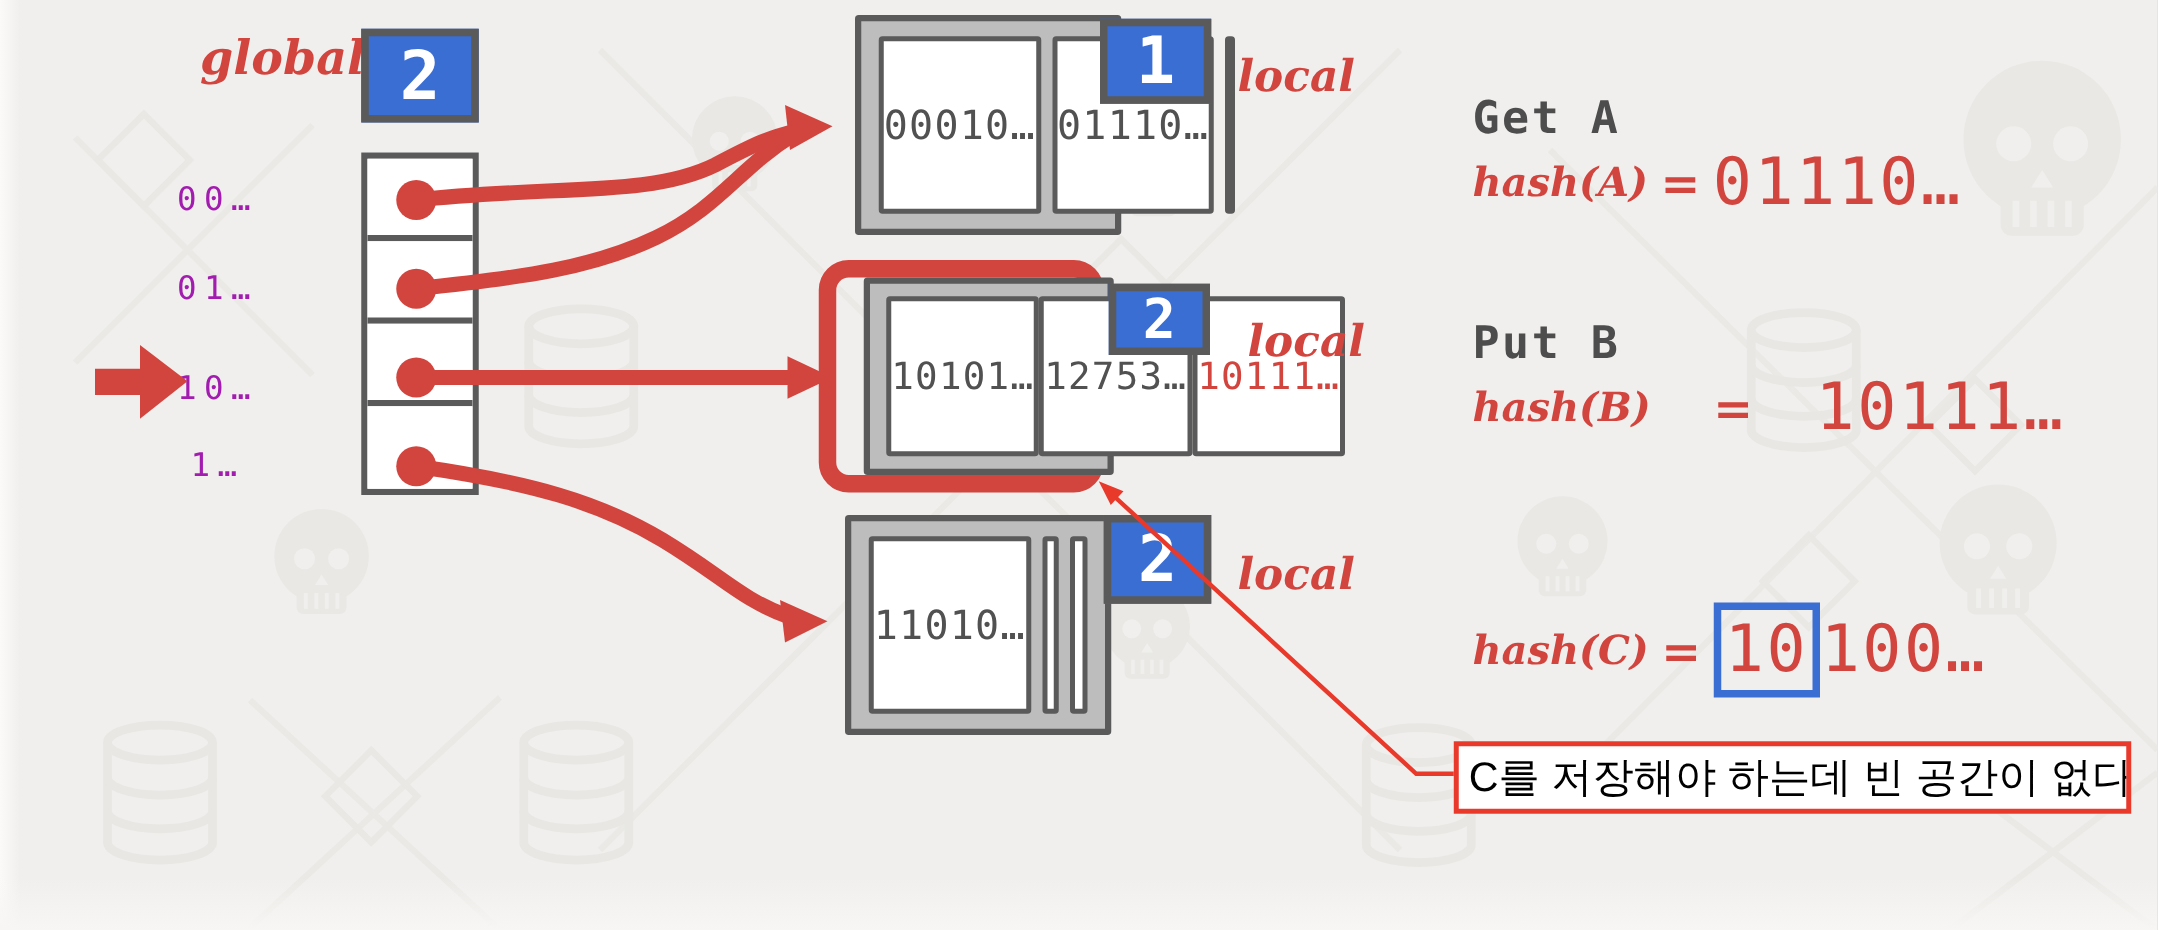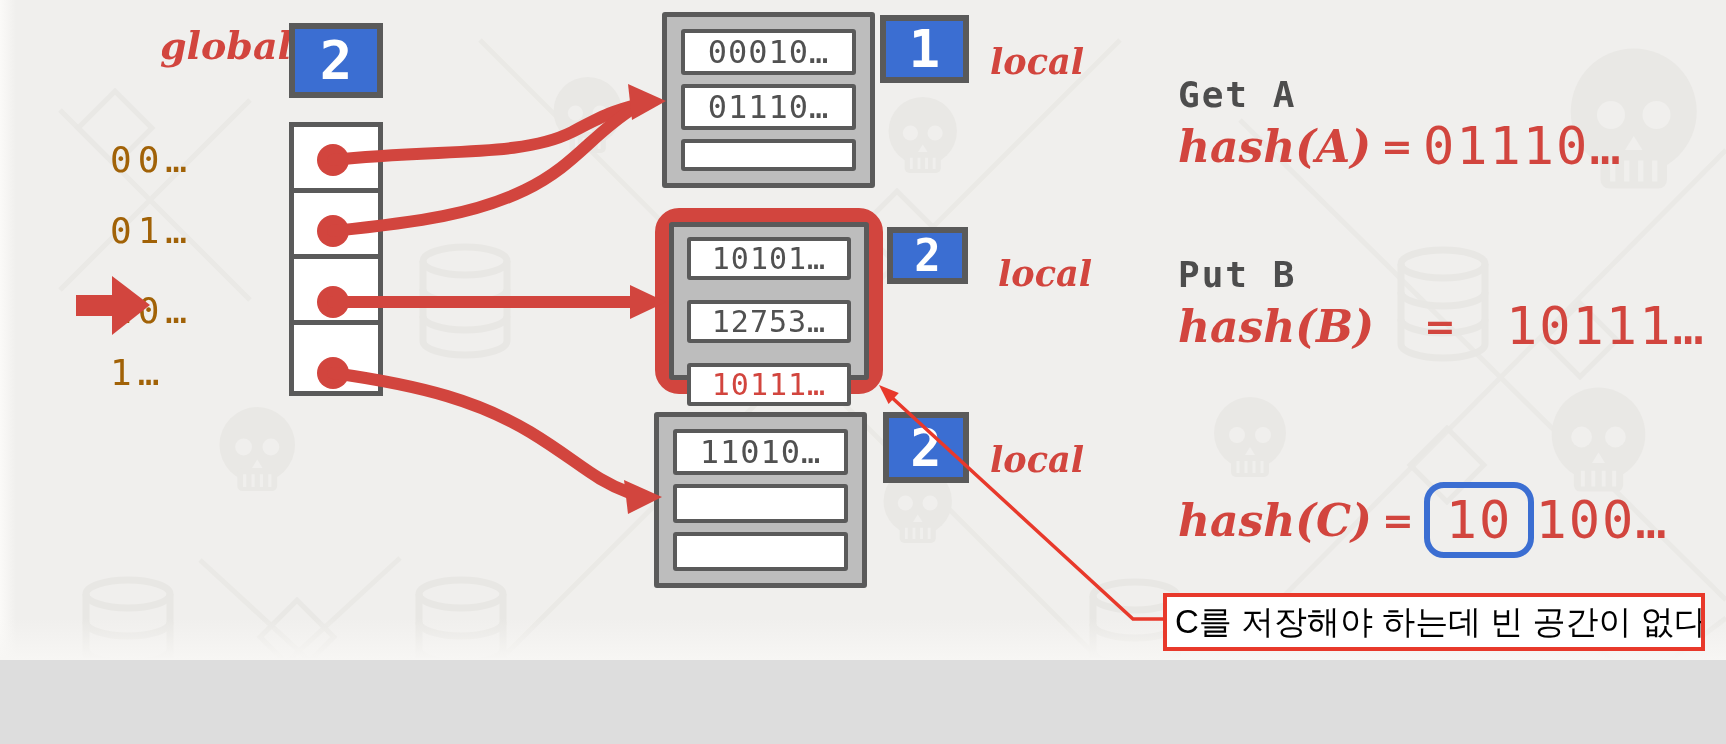--- a/index.html
+++ b/index.html
@@ -1,18 +1,18 @@
 <!DOCTYPE html>
 <html><head>
 <meta charset="utf-8">
 <style>
   html,body{margin:0;padding:0;background:#ddd;}
   *{box-sizing:border-box;}
   .canvas{
-    position:relative;width:1726px;height:660px;overflow:hidden;
+    position:relative;width:1726px;height:744px;overflow:hidden;
     background:#f0efed;
     font-family:"DejaVu Sans Mono",monospace;
   }
   svg.layer{position:absolute;left:0;top:0;width:1726px;height:744px;pointer-events:none;}
   .wm{z-index:0;}
   .fx{z-index:3;}
   .edge-left{position:absolute;left:0;top:0;width:16px;height:100%;z-index:1;
     background:linear-gradient(90deg,#fbfaf8,rgba(251,250,248,0));}
   .edge-bottom{position:absolute;left:0;bottom:0;width:100%;height:42px;z-index:1;
     background:linear-gradient(0deg,#f7f6f4,rgba(247,246,244,0));}
@@ -32,46 +32,46 @@
     font-style:italic;font-weight:bold;font-size:35px;color:#d2453e;line-height:38px;margin-top:23px;}
   .local-1{left:990px;top:20px;}
   .local-2{left:998px;top:232px;}
   .local-3{left:990px;top:418px;}
 
   .directory{position:absolute;left:289px;top:122px;width:94px;z-index:2;
     border:5px solid #5a5a5a;background:#fff;}
   .dir-cell{height:66px;border-bottom:5px solid #5a5a5a;background:#fff;}
   .dir-cell:last-child{border-bottom:none;}
 
-  .dir-label{position:absolute;left:110px;width:128px;z-index:2;text-align:left;
-    color:#a16207;font-size:36px;line-height:40px;letter-spacing:6px;}
+  .dir-label{position:absolute;left:110px;width:128px;z-index:2;text-align:center;
+    color:#a21caf;font-size:26px;line-height:40px;letter-spacing:6px;}
   .dl-0{top:140px;} .dl-1{top:211px;} .dl-2{top:291px;} .dl-3{top:353px;}
 
   .bucket{position:absolute;z-index:2;background:#bdbdbd;border:5px solid #5a5a5a;
-    border-radius:3px;display:flex;flex-direction:column;padding:12px 14px;gap:9px;}
+    border-radius:3px;display:flex;padding:12px 14px;gap:9px;margin-left:22px;}
   .bucket-1{left:662px;top:12px;width:213px;height:176px;}
-  .bucket-2{left:669px;top:222px;width:200px;height:158px;padding:10px 13px;gap:20px;}
+  .bucket-2{left:669px;top:222px;width:200px;height:158px;padding:10px 13px;gap:0;}
   .bucket-3{left:654px;top:412px;width:213px;height:176px;}
   .slot{flex:1;border:4px solid #5a5a5a;background:#fff;border-radius:3px;
     display:flex;align-items:center;justify-content:center;
     font-size:32px;color:#515151;letter-spacing:1px;}
   .bucket-2 .slot{font-size:30px;}
   .slot.red{color:#d2453e;}
   .highlight{position:absolute;left:655px;top:208px;width:228px;height:186px;z-index:2;
     border:14px solid #d2453e;border-radius:24px;}
 
   .op-title{position:absolute;left:1178px;z-index:2;font-weight:bold;font-size:36px;
     line-height:46px;color:#4d4d4d;letter-spacing:2px;}
   .op-hash{position:absolute;left:1178px;z-index:2;display:flex;align-items:center;}
   .op-hash .fn{font-family:"DejaVu Serif",serif;font-style:italic;font-weight:bold;
-    font-size:44px;color:#d2453e;}
+    font-size:32px;color:#d2453e;}
   .op-hash .eq{font-family:"DejaVu Serif",serif;font-style:italic;font-weight:bold;
     font-size:38px;color:#d2453e;margin:0 10px;}
   .op-hash .val{font-size:52px;color:#d2453e;letter-spacing:2px;line-height:56px;}
-  .op-hash .boxed{border:6px solid #3b6ed2;border-radius:20px;padding:4px 16px;
+  .op-hash .boxed{border:6px solid #3b6ed2;border-radius:0;padding:4px 3px;
     display:inline-block;margin-right:1px;}
   .ot-1{top:72px;} .oh-1{top:118px;}
   .ot-2{top:252px;} .oh-2{top:298px;gap:40px;}
   .ot-3{top:440px;} .oh-3{top:482px;}
 
   .note{position:absolute;left:1163px;top:593px;width:542px;height:58px;z-index:2;
     background:#fff;border:4px solid #e8392b;display:flex;align-items:center;
     padding:0 8px;font-family:"Liberation Sans",sans-serif;font-size:33px;color:#000;
     white-space:nowrap;overflow:hidden;}
 </style>

